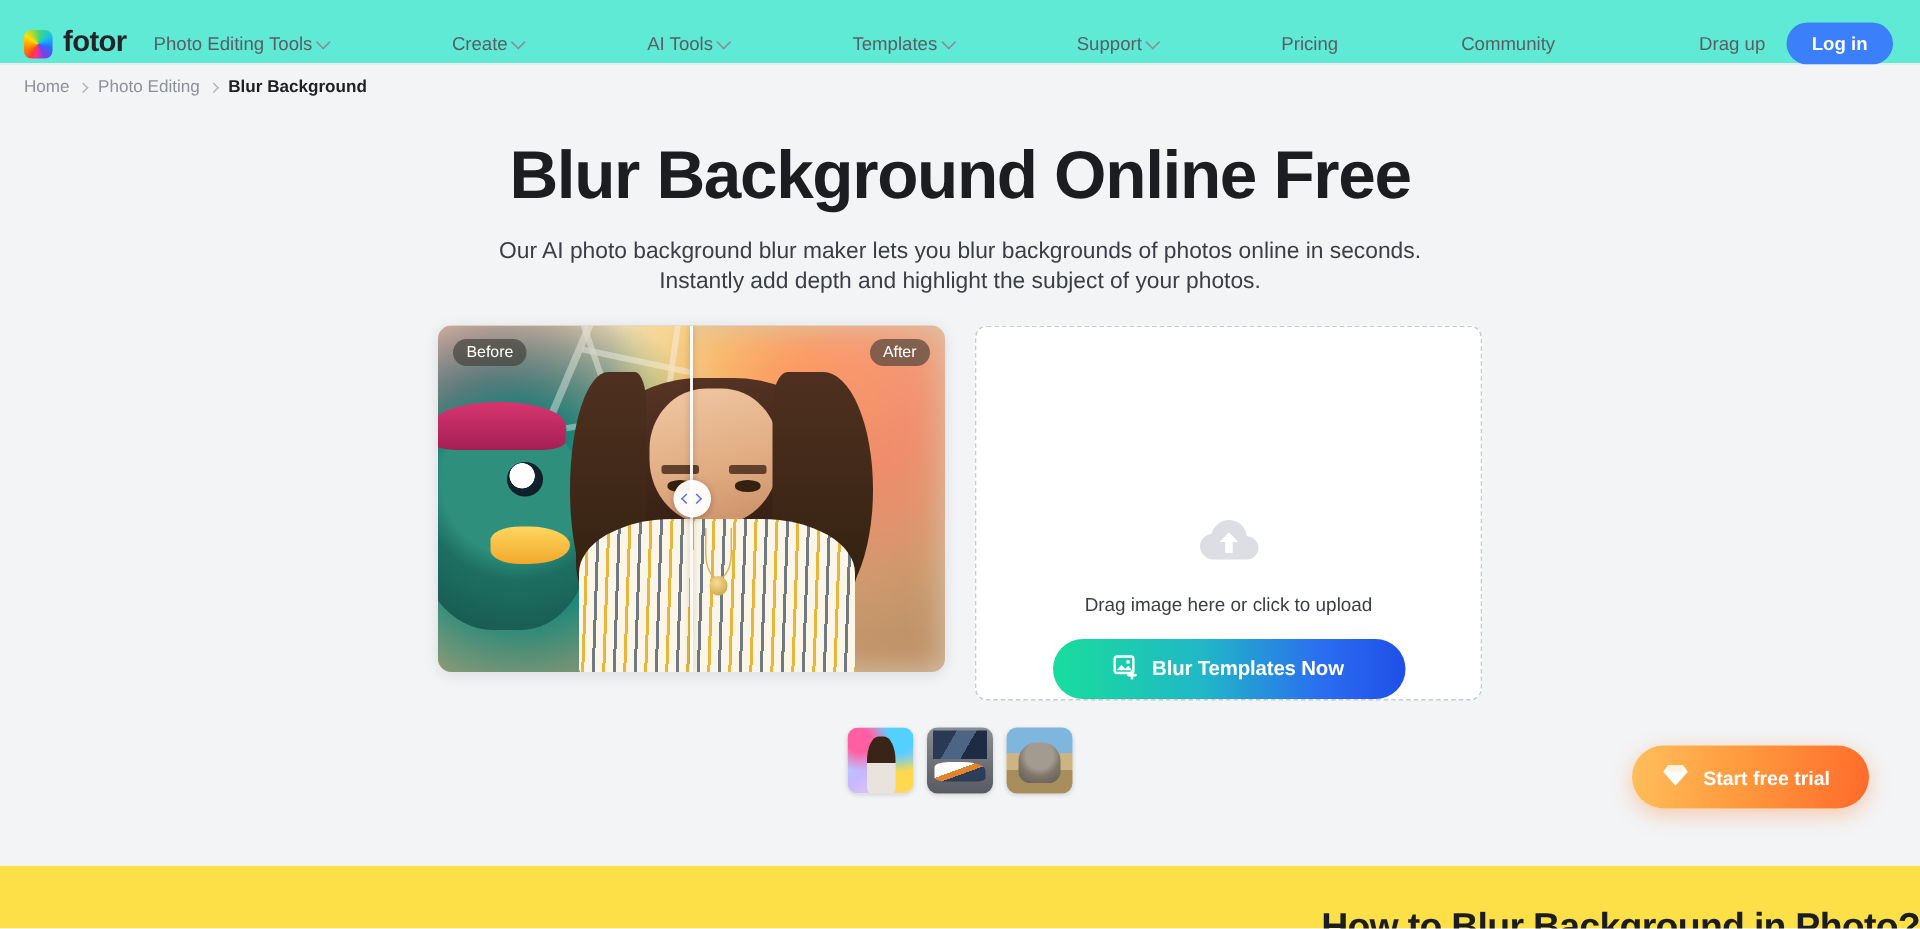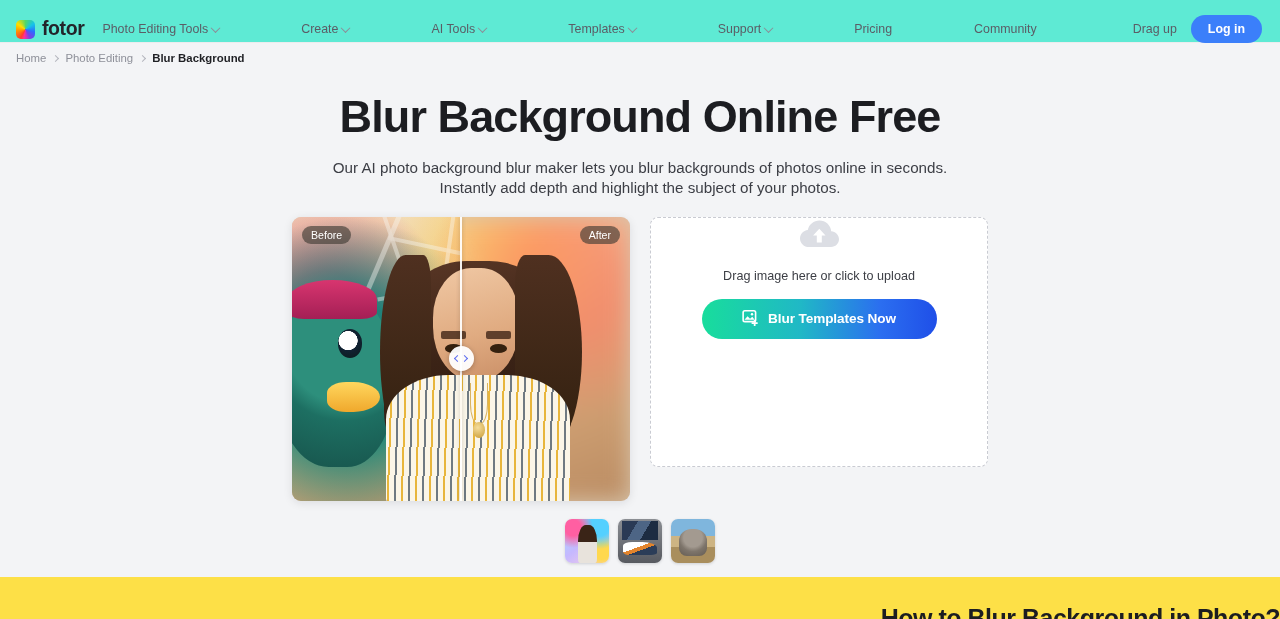--- a/index.html
+++ b/index.html
@@ -106,21 +106,21 @@
   
   .panels {
     display: flex;
     justify-content: center;
     gap: 20px;
     margin-top: 19px;
   }
 
   
   .ba-card {
-    width: 338px; height: 284px;
+    width: 338px; height: 231px;
     border-radius: 9px;
     overflow: hidden;
     position: relative;
     box-shadow: 0 2px 10px rgba(20,22,30,0.10);
     cursor: ew-resize;
     background: #d9c7ae;
   }
   .ba-half { position: absolute; top: 0; height: 100%; overflow: hidden; }
   .ba-before { left: 0; width: 50%; }
   .ba-after  { right: 0; width: 50%; }
@@ -255,21 +255,21 @@
   .ba-chev.l { transform: rotate(-45deg); }
   .ba-chev.r { transform: rotate(135deg); }
 
   
   .upload-card {
     width: 338px; height: 250px;
     background: #ffffff;
     border: 1.4px dashed #c9cbd2;
     border-radius: 8px;
     display: flex; flex-direction: column;
-    align-items: center; justify-content: flex-start;
+    align-items: center; justify-content: flex-end;
     cursor: pointer;
   }
   .cloud-icon { margin-bottom: 15px; }
   .upload-hint {
     font-size: 12.6px; color: #3c3e45;
     font-weight: 500;
     margin-bottom: 16px;
   }
   .blur-btn {
     display: flex; align-items: center; justify-content: center; gap: 9px;
@@ -498,19 +498,28 @@
     </div>
 
     <div class="samples">
       <div class="sample-row">
         <div class="sample sample-1"></div>
         <div class="sample sample-2"></div>
         <div class="sample sample-3"></div>
       </div>
     </div>
 
+    <button class="trial-btn">
+      <span>
+        <svg width="18" height="16" viewBox="0 0 20 18" aria-hidden="true">
+          <path d="M4.4 1.4h11.2l3.6 4.8L10 16.6.8 6.2z" fill="#ffffff"></path>
+          <path d="M4.4 1.4h11.2l1 4.8H3.4z" fill="#fff3df"></path>
+        </svg>
+      </span>
+      <span>Start free trial</span>
+    </button>
   </section>
 
   <section class="howto">
     <h2 class="howto-title">How to Blur Background in Photo?</h2>
   </section>
 
 </div>
 
 </body></html>

